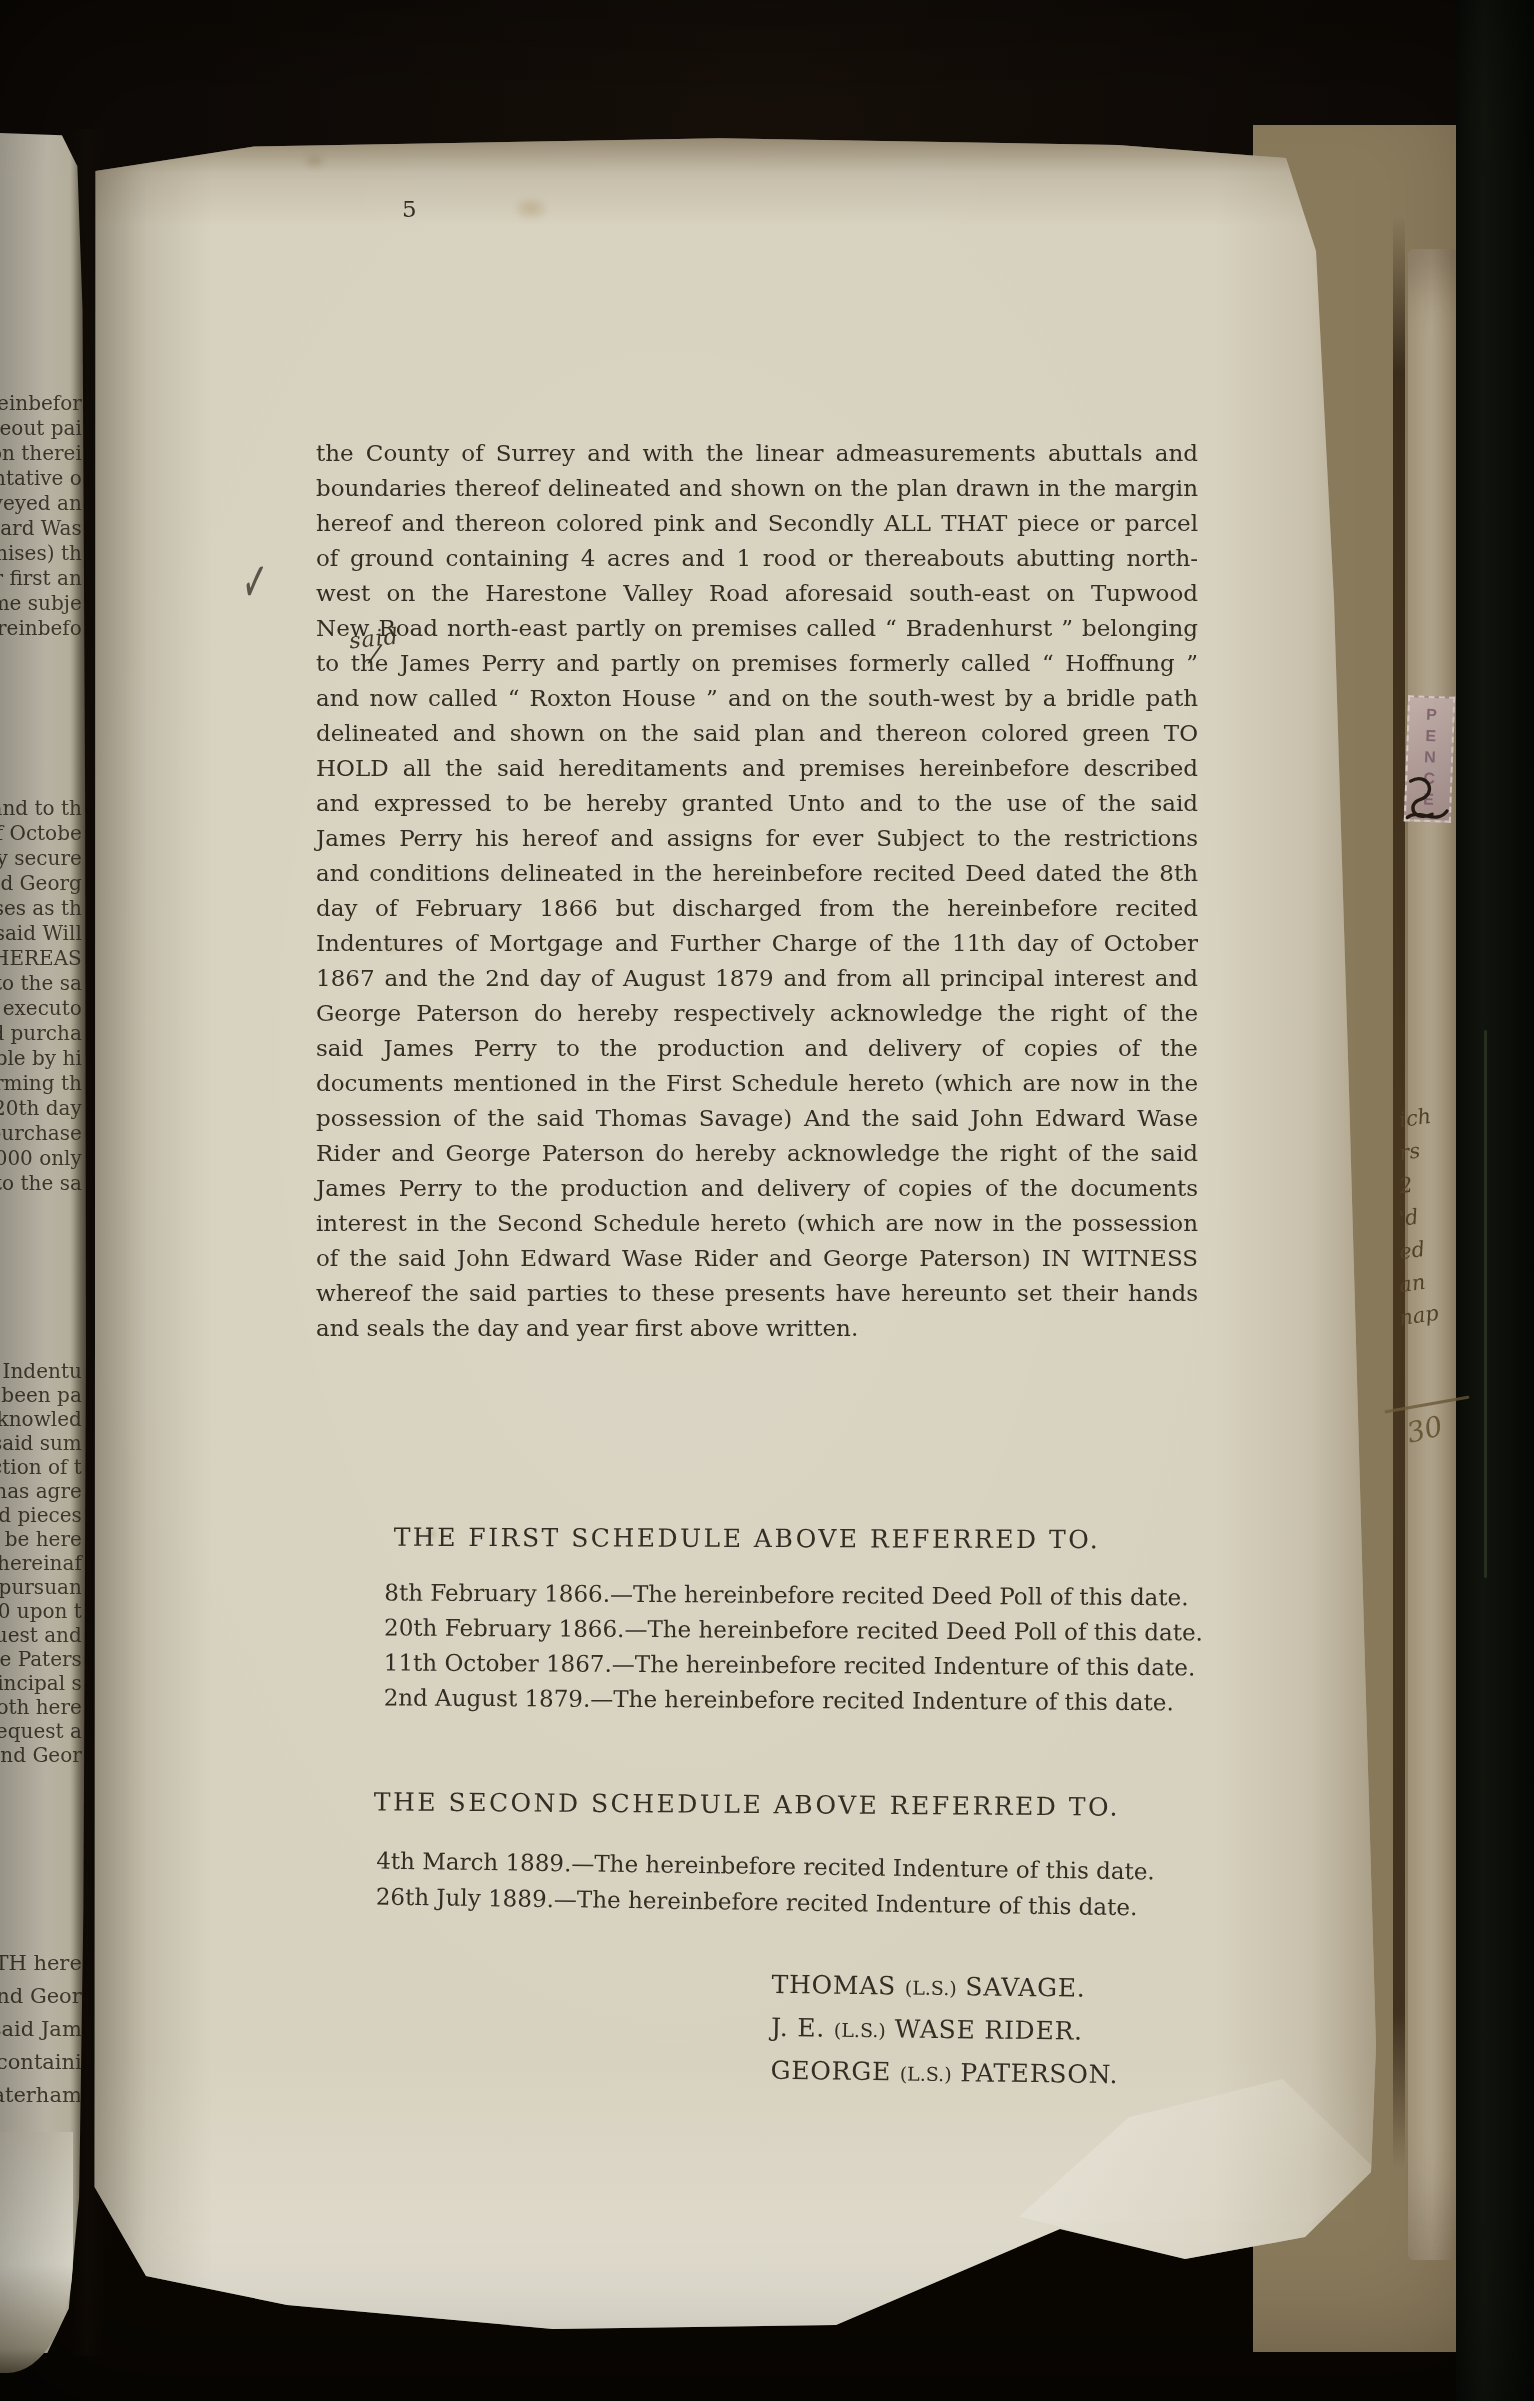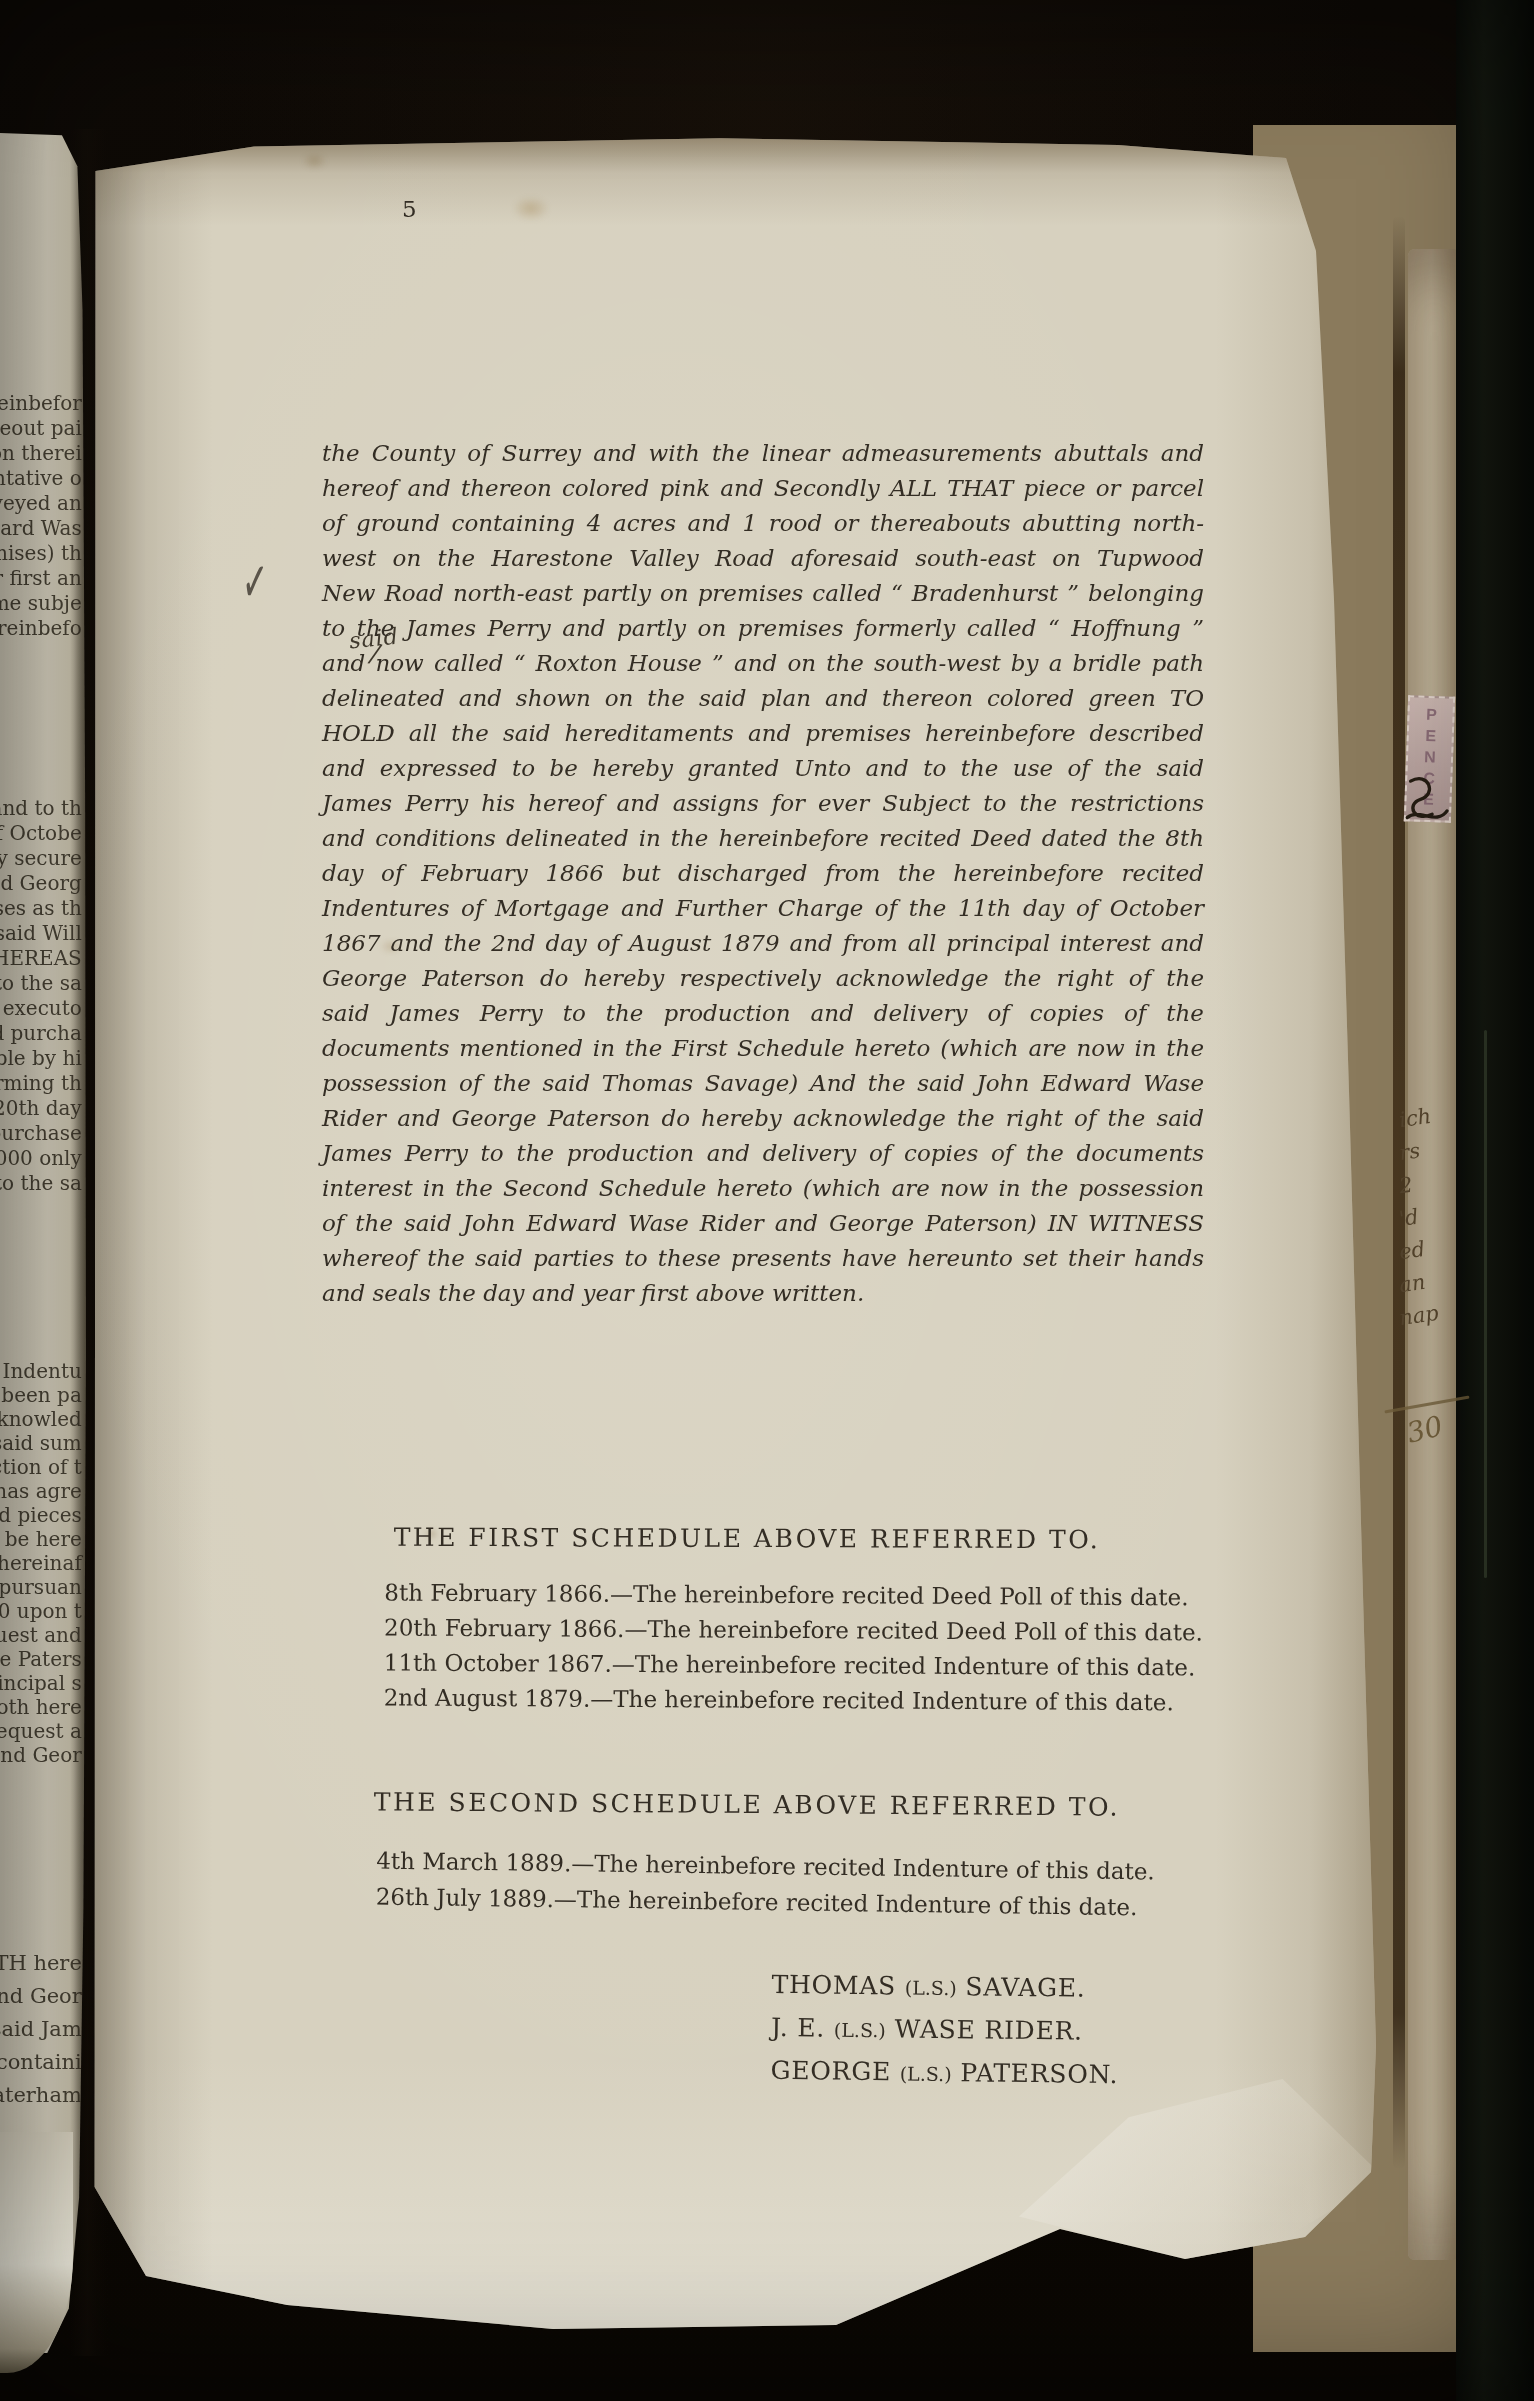--- a/index.html
+++ b/index.html
@@ -119,21 +119,21 @@
   .stain4{left:336px;top:1393px;width:15px;height:11.6px;background:radial-gradient(rgba(110,85,45,.3),rgba(0,0,0,0) 70%);}
   .dog-ear{
     position:absolute;left:931px;top:1944px;width:366px;height:191px;
     background:linear-gradient(135deg, rgba(238,235,226,.85), rgba(210,203,185,.4) 70%);
     clip-path:polygon(72% 0, 100% 52%, 58% 100%, 0 72%, 30% 20%);
     opacity:.8;
   }
 
   .page-number{position:absolute;left:314px;top:61px;font-size:23px;letter-spacing:0.8px;}
 
-  .body-block{position:absolute;left:234px;top:301px;width:882px;font-size:23px;font-style:italic;}
+  .body-block{position:absolute;left:228px;top:301px;width:882px;font-size:23px;}
   .body-line{display:block;height:35px;line-height:35px;text-align:justify;text-align-last:justify;white-space:normal;}
   .body-line:last-child{text-align-last:left;}
 
   .check-mark{
     position:absolute;left:151px;top:425px;font-size:38px;color:#5a544a;
     transform:scaleY(1.5) scaleX(.8) rotate(4deg);font-weight:lighter;
   }
   .inserted-word{
     position:absolute;left:261px;top:490px;font-size:22.4px;font-style:italic;
     color:#3f382c;transform:rotate(-6deg);letter-spacing:0.8px;
@@ -266,20 +266,21 @@
 
     <div class="page-number">5</div>
 
     <div class="check-mark">✓</div>
     <div class="inserted-word">said</div>
     <div class="caret-mark">∕</div>
 
     <div class="body-block">
 
     <span class="body-line">the County of Surrey and with the linear admeasurements abuttals and</span>
+        <span class="body-line">boundaries thereof delineated and shown on the plan drawn in the margin</span>
         <span class="body-line">hereof and thereon colored pink and Secondly ALL THAT piece or parcel</span>
         <span class="body-line">of ground containing 4 acres and 1 rood or thereabouts abutting north-</span>
         <span class="body-line">west on the Harestone Valley Road aforesaid south-east on Tupwood</span>
         <span class="body-line">New Road north-east partly on premises called “ Bradenhurst ” belonging</span>
         <span class="body-line">to the James Perry and partly on premises formerly called “ Hoffnung ”</span>
         <span class="body-line">and now called “ Roxton House ” and on the south-west by a bridle path</span>
         <span class="body-line">delineated and shown on the said plan and thereon colored green TO</span>
         <span class="body-line">HOLD all the said hereditaments and premises hereinbefore described</span>
         <span class="body-line">and expressed to be hereby granted Unto and to the use of the said</span>
         <span class="body-line">James Perry his hereof and assigns for ever Subject to the restrictions</span>

